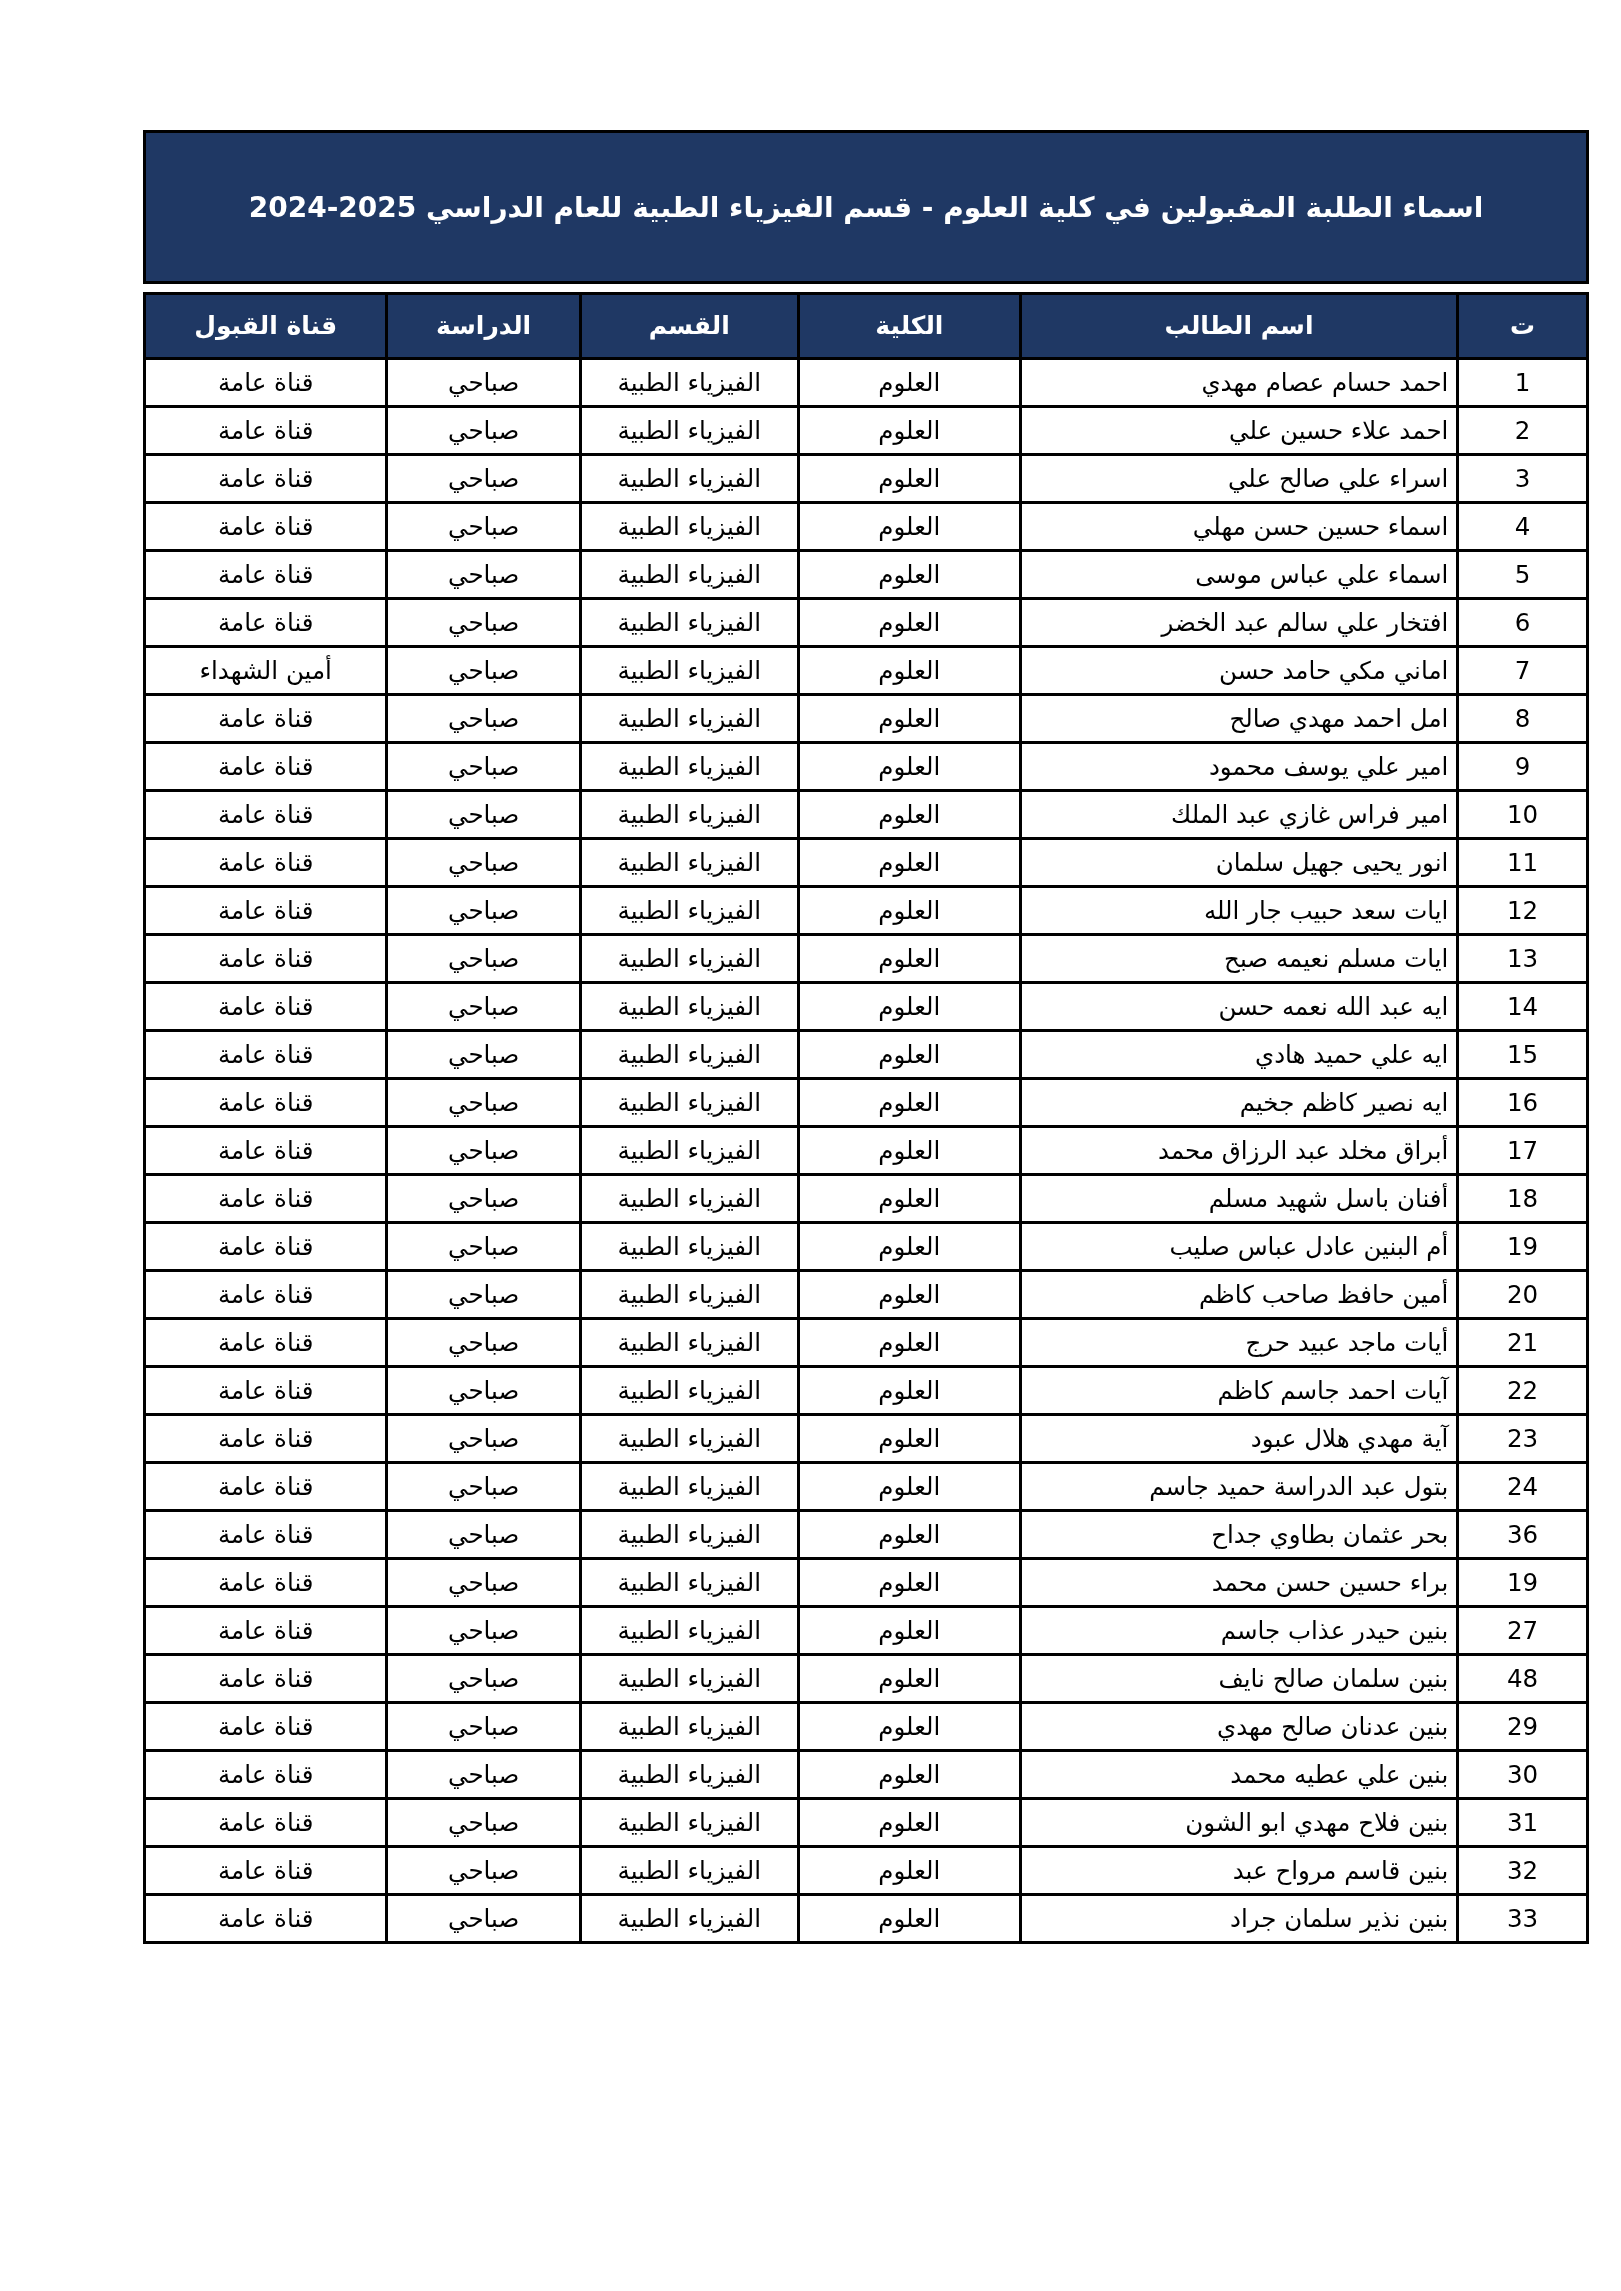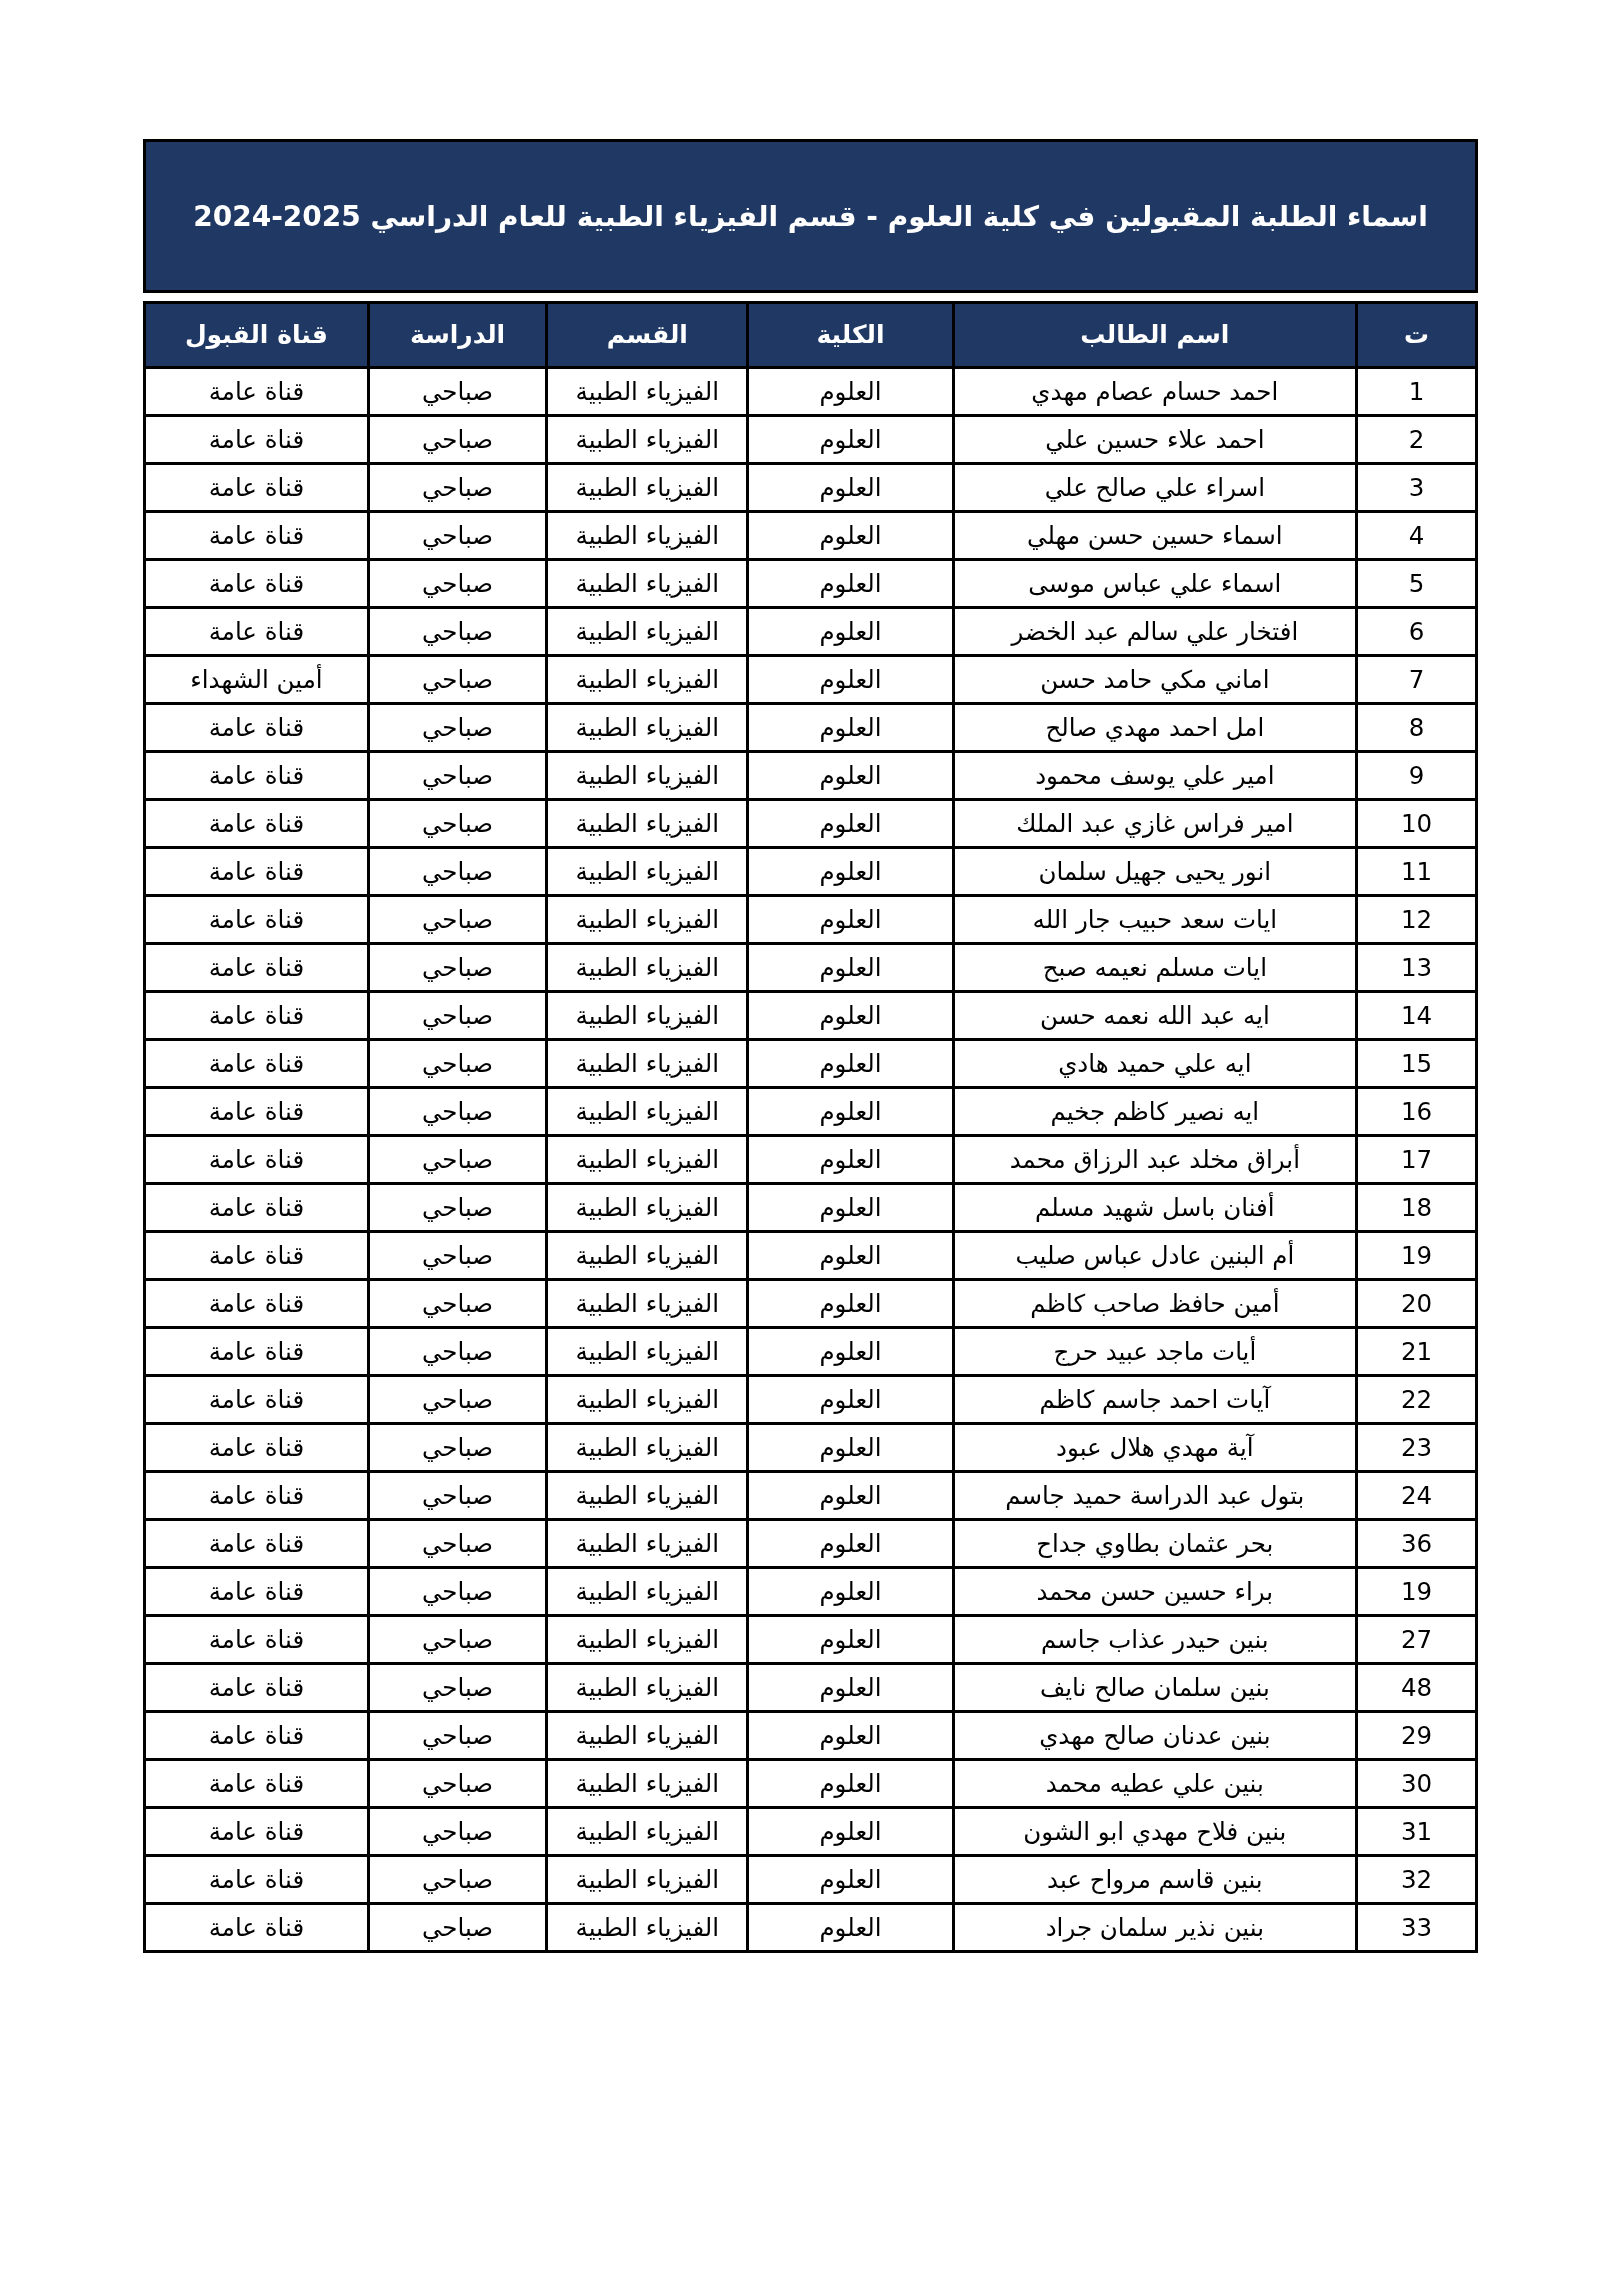--- a/index.html
+++ b/index.html
@@ -15,23 +15,23 @@
     font-family:"DejaVu Sans", sans-serif;
   }
   .page{
     position:relative;
     width:1621px;height:2292px;
     background:var(--paper);
     overflow:hidden;
   }
   .doc{
     position:absolute;
-    top:139px;
+    top:130px;
     left:143px;
-    width:1335px;
+    width:1446px;
     direction:rtl;
   }
   .title-banner{
     box-sizing:border-box;
     height:154px;
     background:var(--navy);
     border:3.9px solid var(--border);
     color:#ffffff;
     font-size:28px;
     font-weight:bold;
@@ -65,20 +65,21 @@
   }
   table.students tbody td{
     height:48px;
     font-size:24.5px;
     color:var(--ink);
     background:#ffffff;
     text-align:center;
     padding:0 7.8px;
   }
   table.students tbody td.col-name{
+    text-align:right;
   }
   col.c-no{width:9%;}
   col.c-name{width:30.3%;}
   col.c-college{width:15.4%;}
   col.c-dept{width:15.1%;}
   col.c-study{width:13.4%;}
   col.c-channel{width:16.8%;}
 </style>
 </head>
 <body>

